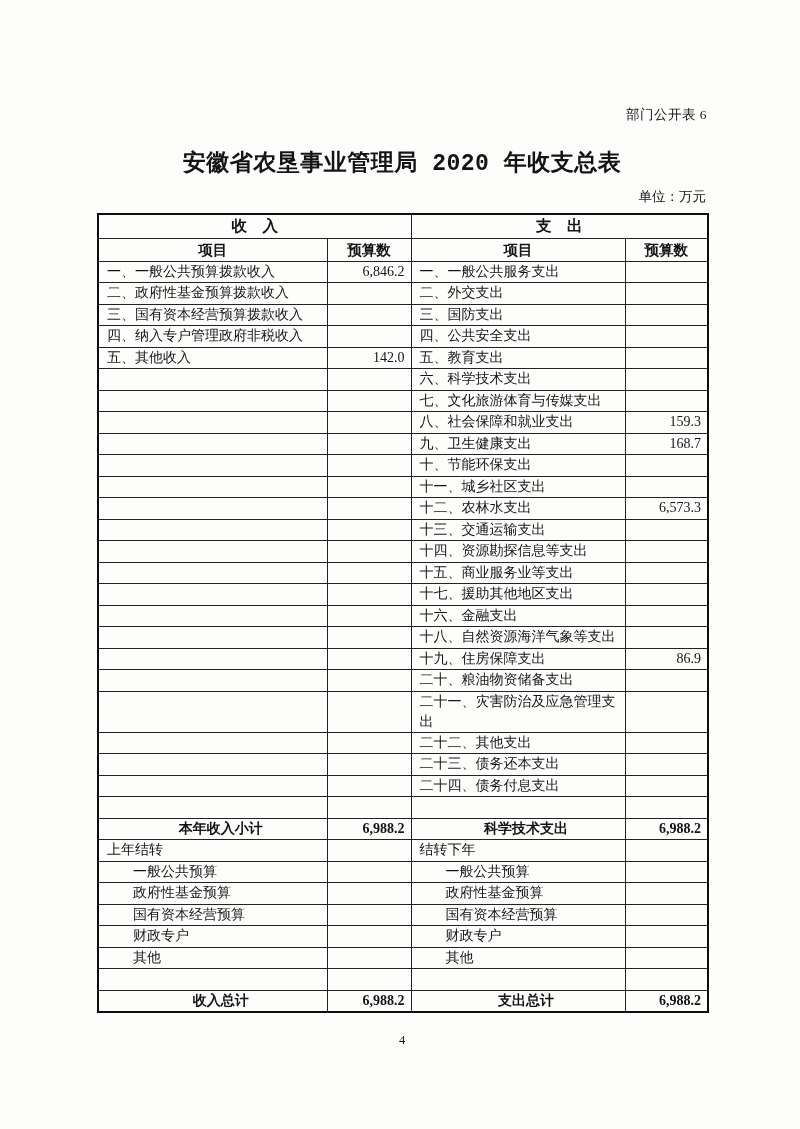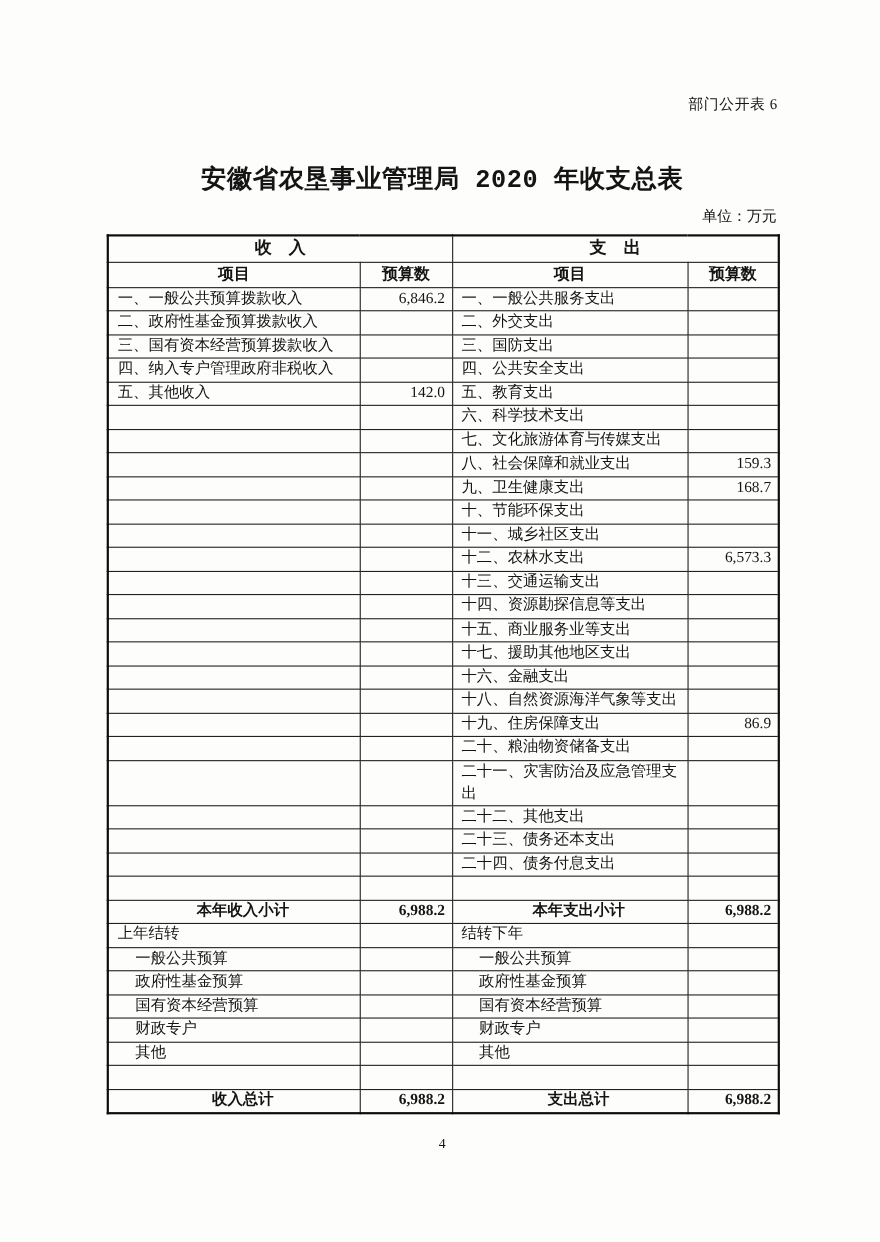--- a/index.html
+++ b/index.html
@@ -6,21 +6,21 @@
   html, body {
     width: 800px; height: 1129px;
     background: #fdfdfc;
     font-family: "Liberation Serif", "DejaVu Serif", serif;
     color: #141414;
     position: relative;
     overflow: hidden;
   }
   .doc-label {
     position: absolute;
-    top: 86px; right: 93px;
+    top: 106px; right: 93px;
     font-size: 13.5px;
     letter-spacing: 0.5px;
   }
   .title {
     position: absolute;
     top: 147px; left: 97px; width: 610px;
     text-align: center;
     font-size: 23px;
     font-weight: bold;
     letter-spacing: 0.5px;
@@ -60,21 +60,21 @@
     font-weight: bold;
     text-align: center;
   }
   tbody tr { height: 21.5px; }
   td.label-cell { text-align: left; padding: 0 4px 0 8px; }
   td.value-cell { text-align: right; padding: 0 6px 0 2px; }
   tr.r-subtotal td, tr.r-total td { font-weight: bold; }
   tr.r-subtotal td.label-cell, tr.r-total td.label-cell {
     text-align: center; padding-left: 20px;
   }
-  tr.r-sub td.label-cell { padding-left: 24px; }
+  tr.r-sub td.label-cell { padding-left: 34px; }
   .page-number {
     position: absolute;
     top: 1033px; left: 97px; width: 610px;
     text-align: center;
     font-size: 12.5px;
   }
 </style>
 </head>
 <body>
 
@@ -250,21 +250,21 @@
       </tr>
       <tr class="r-empty">
         <td class="label-cell"></td>
         <td class="value-cell"></td>
         <td class="label-cell"></td>
         <td class="value-cell"></td>
       </tr>
       <tr class="r-subtotal">
         <td class="label-cell">本年收入小计</td>
         <td class="value-cell">6,988.2</td>
-        <td class="label-cell">本年支出小计</td>
+        <td class="label-cell">科学技术支出</td>
         <td class="value-cell">6,988.2</td>
       </tr>
       <tr class="r-section">
         <td class="label-cell">上年结转</td>
         <td class="value-cell"></td>
         <td class="label-cell">结转下年</td>
         <td class="value-cell"></td>
       </tr>
       <tr class="r-sub">
         <td class="label-cell">一般公共预算</td>

